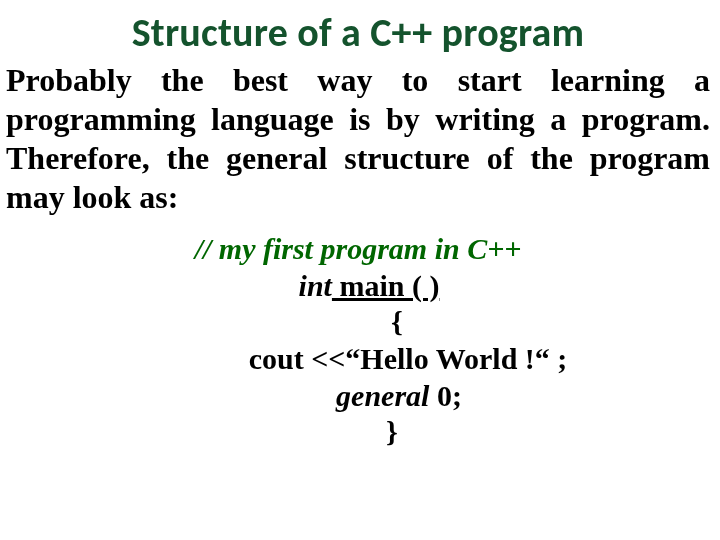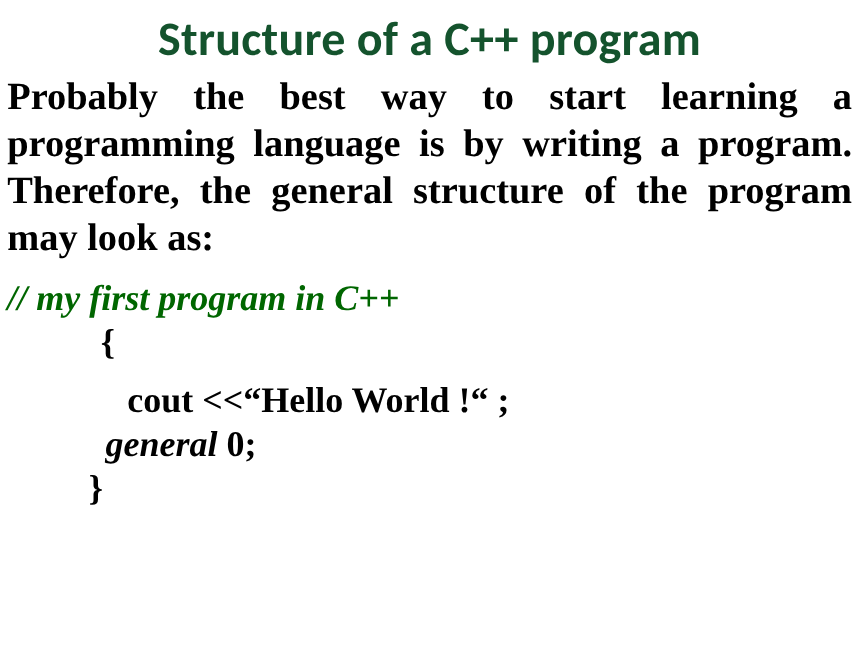--- a/index.html
+++ b/index.html
@@ -33,38 +33,40 @@
     text-justify: inter-word;
     margin: 0 0 14px 0;
   }
   .code {
     font-size: 30px;
     font-weight: 700;
     line-height: 1.22;
   }
   .code .line {
     white-space: pre;
+    text-align: center;
   }
   .italic { font-style: italic; }
   .under { text-decoration: underline; }
   .green { color: #006600; }
   .pad1 { padding-left: 22px; }
   .pad2 { padding-left: 78px; }
-  .pad3 { padding-left: 100px; margin-top: 12px; }
+  .pad3 { padding-left: 100px; }
   .pad4 { padding-left: 82px; }
   .pad5 { padding-left: 68px; }
 </style>
 </head>
 <body>
 
 <div class="slide">
   <h1 class="title">Structure of a C++ program</h1>
 
   <p class="para">Probably the best way to start learning a programming language is by writing a program. Therefore, the general structure of the program may look as:</p>
 
   <div class="code">
     <div class="line italic green">// my first program in C++</div>
+    <div class="line pad1"><span class="italic">int</span><span class="under"> main ( )</span></div>
     <div class="line pad2">{</div>
     <div class="line pad3">cout &lt;&lt;“Hello World !“ ;</div>
     <div class="line pad4"><span class="italic">general</span><span> 0;</span></div>
     <div class="line pad5">}</div>
   </div>
 </div>
 
 </body></html>

